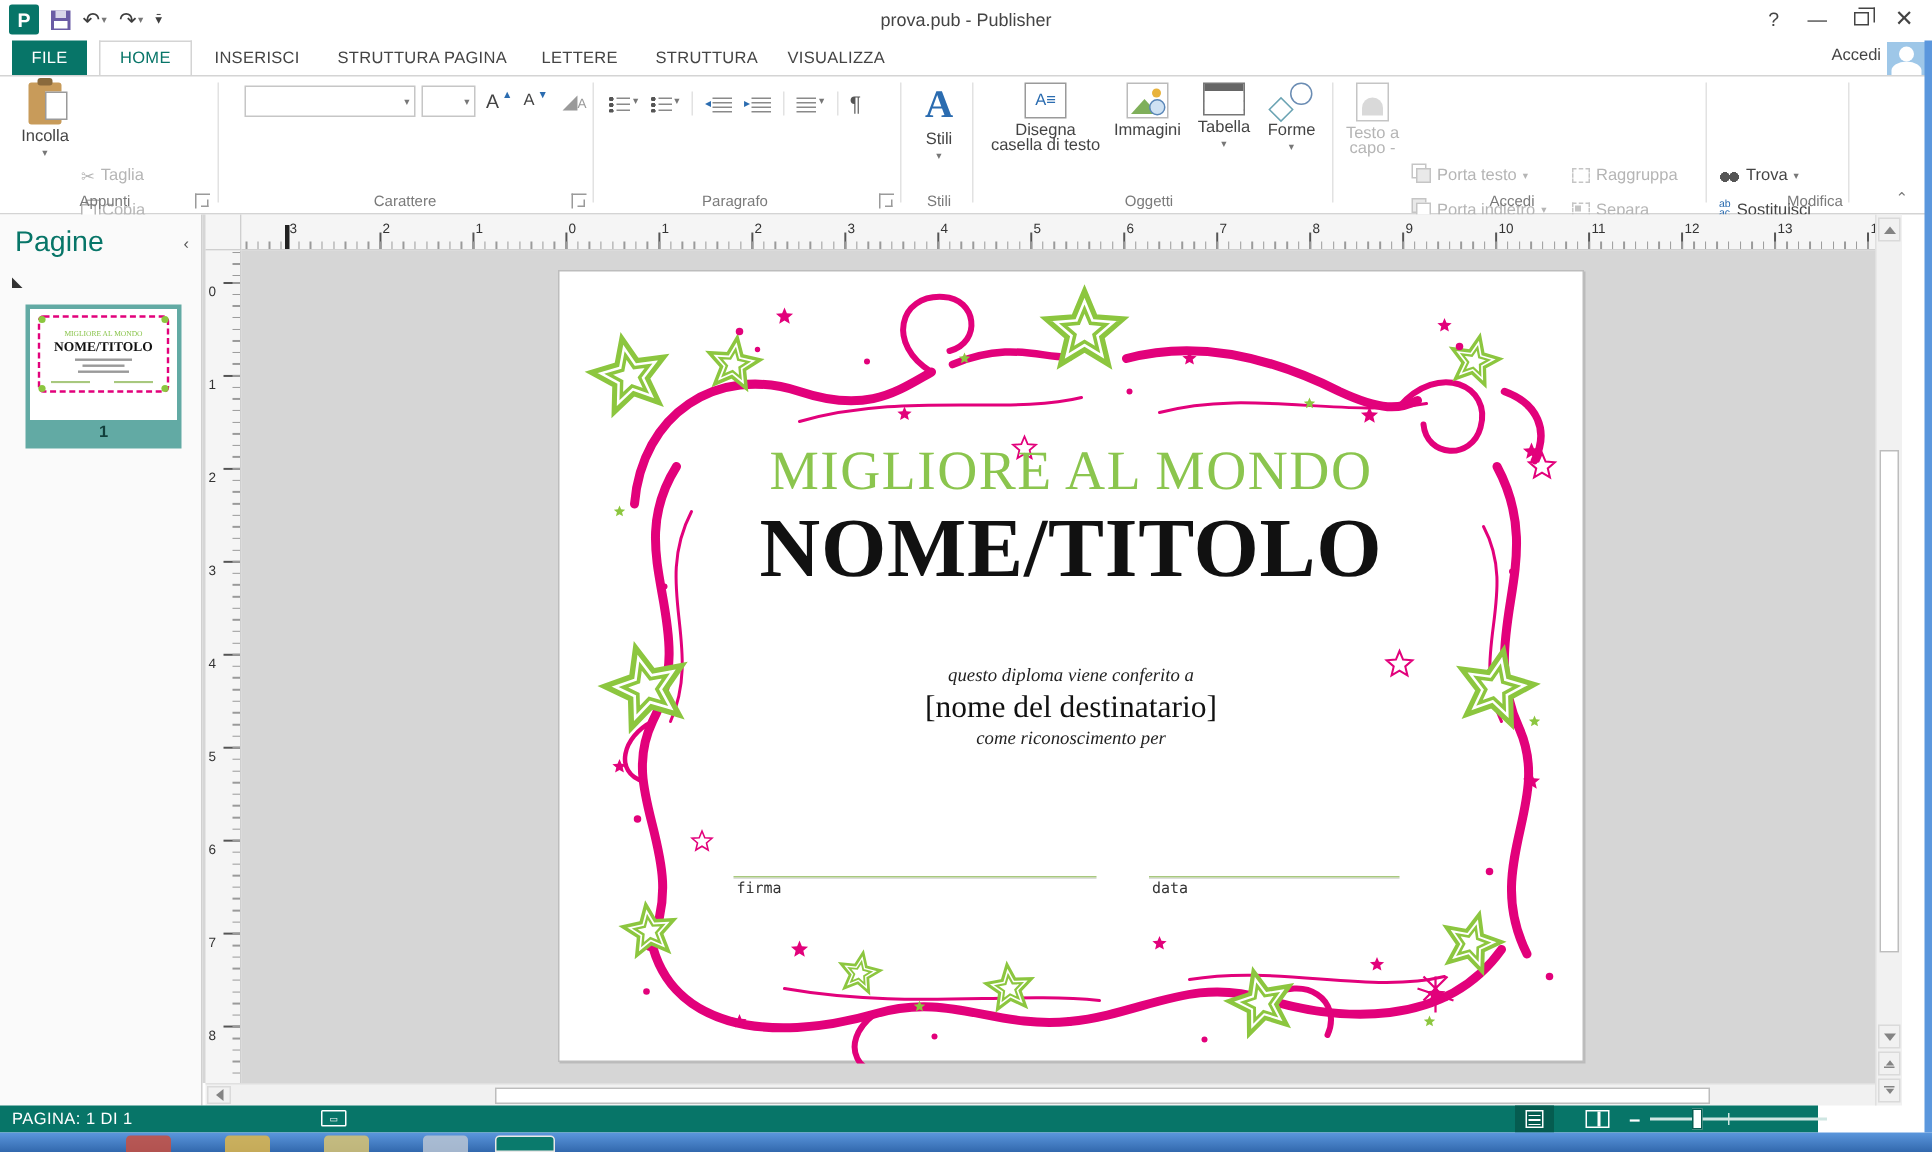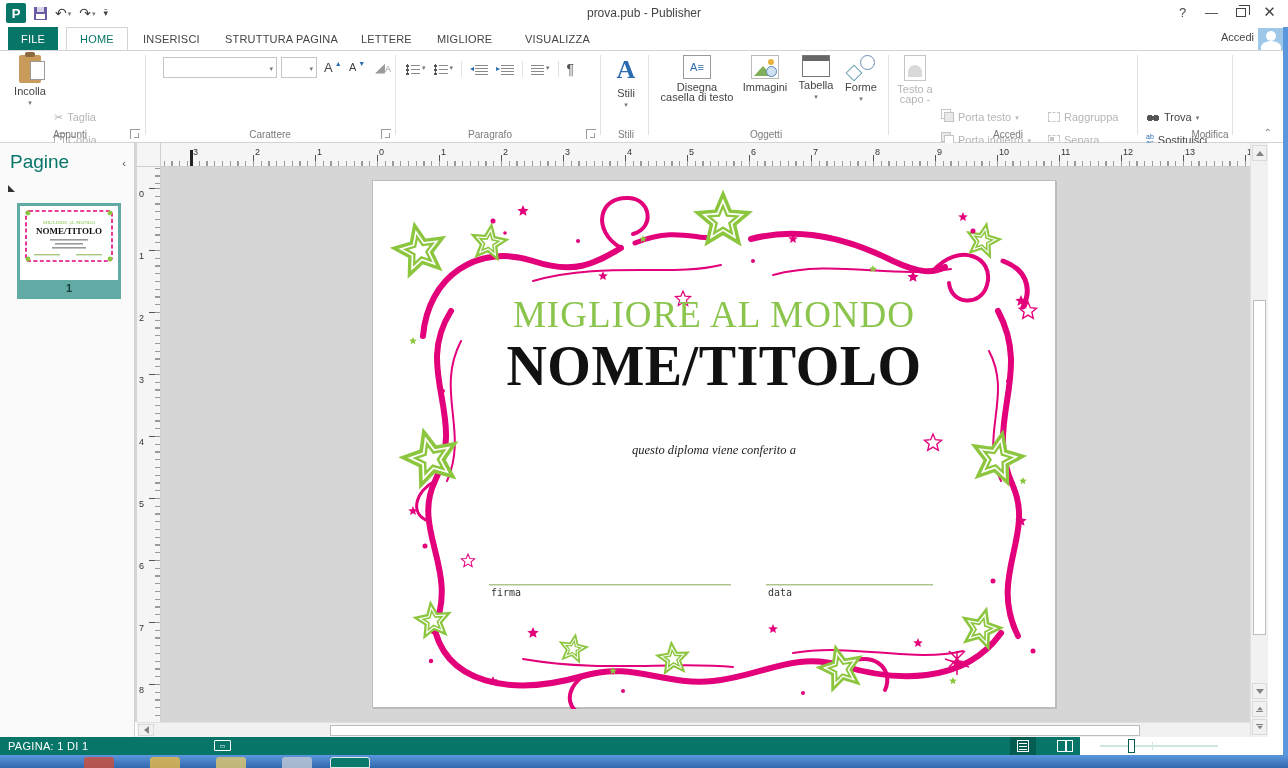--- a/index.html
+++ b/index.html
@@ -103,21 +103,21 @@
   .hscroll { position:absolute; left:137px; top:722px; width:1113px; height:15px; background:#f1f1f1; border-top:1px solid #e0e0e0; }
   .scroll-btn { position:absolute; display:flex; align-items:center; justify-content:center; background:#f1f1f1; border:1px solid #dadada; }
   .tri { width:0; height:0; }
   .tri.up { border-left:4px solid transparent; border-right:4px solid transparent; border-bottom:5px solid #848484; }
   .tri.down { border-left:4px solid transparent; border-right:4px solid transparent; border-top:5px solid #848484; }
   .tri.left { border-top:4px solid transparent; border-bottom:4px solid transparent; border-right:5px solid #848484; }
   .vthumb { position:absolute; left:2px; top:157px; width:13px; height:335px; background:#fff; border:1px solid #bdbdbd; }
   .hthumb { position:absolute; left:193px; top:2px; width:810px; height:11px; background:#fff; border:1px solid #bdbdbd; }
 
   
-  .statusbar { position:absolute; left:0; top:737px; width:1080px; height:18px; background:#077568; color:#fff; font-size:11px; }
+  .statusbar { position:absolute; left:0; top:737px; width:1212px; height:18px; background:#077568; color:#fff; font-size:11px; }
   .sb-left { position:absolute; left:8px; top:3px; letter-spacing:.3px; }
   .kbd-ic { position:absolute; left:214px; top:3px; width:17px; height:11px; border:1px solid #fff; border-radius:1px; display:flex; align-items:center; justify-content:center; font-size:6px; color:#fff; letter-spacing:0; }
   .sb-viewbtn { position:absolute; top:0; width:26px; height:18px; display:flex; align-items:center; justify-content:center; }
   .sb-viewbtn.active { background:#055c50; }
   .pg1 { width:12px; height:12px; border:1px solid #fff; background:
       repeating-linear-gradient(#fff 0 1px, transparent 1px 3px); background-size:8px 100%; background-position:1px 2px; background-repeat:no-repeat; }
   .pg2 { width:16px; height:12px; border:1px solid #fff; background:
       linear-gradient(#fff,#fff),linear-gradient(#fff,#fff); background-size:1px 100%,1px 100%; background-position:7px 0,8px 0; background-repeat:no-repeat; }
   .zoomtrack { position:absolute; left:1100px; top:8px; width:118px; height:2px; background:#cfe6e2; }
   .zoomdetent { position:absolute; left:1152px; top:5px; width:1px; height:8px; background:#cfe6e2; }
@@ -181,21 +181,21 @@
     <div class="tab" style="left:130px;">
         <span>INSERISCI</span>
       </div>
     <div class="tab" style="left:212px;">
         <span>STRUTTURA PAGINA</span>
       </div>
     <div class="tab" style="left:348px;">
         <span>LETTERE</span>
       </div>
     <div class="tab" style="left:424px;">
-        <span>MIGLIORE</span>
+        <span>STRUTTURA</span>
       </div>
     <div class="tab" style="left:512px;">
         <span>VISUALIZZA</span>
       </div>
     <div class="signin">Accedi</div>
     <div class="avatar"></div>
   </div>
 
   <div class="ribbon">
 
@@ -603,20 +603,22 @@
           <circle cx="620" cy="400" r="2.5"></circle>
         <circle cx="250" cy="510" r="2"></circle>
           <circle cx="430" cy="512" r="2"></circle>
           <circle cx="58" cy="480" r="2.2"></circle>
           <circle cx="660" cy="470" r="2.5"></circle>
       </g>
     </svg>
     <div class="cert-subtitle">MIGLIORE AL MONDO</div>
     <div class="cert-title">NOME/TITOLO</div>
     <div class="cert-line-sm" style="top:262px;">questo diploma viene conferito a</div>
+    <div class="cert-line-md" style="top:278px;">[nome del destinatario]</div>
+    <div class="cert-line-sm" style="top:304px;">come riconoscimento per</div>
     <div class="sigline" style="left:116px; top:403px; width:242px;"></div>
     <div class="siglabel" style="left:118px; top:406px;">firma</div>
     <div class="sigline" style="left:393px; top:403px; width:167px;"></div>
     <div class="siglabel" style="left:395px; top:406px;">data</div>
   </div>
 
   <div class="vscroll">
     <div class="scroll-btn" style="left:1px; top:2px; width:15px; height:16px;">
         <span class="tri up"></span>
       </div>

